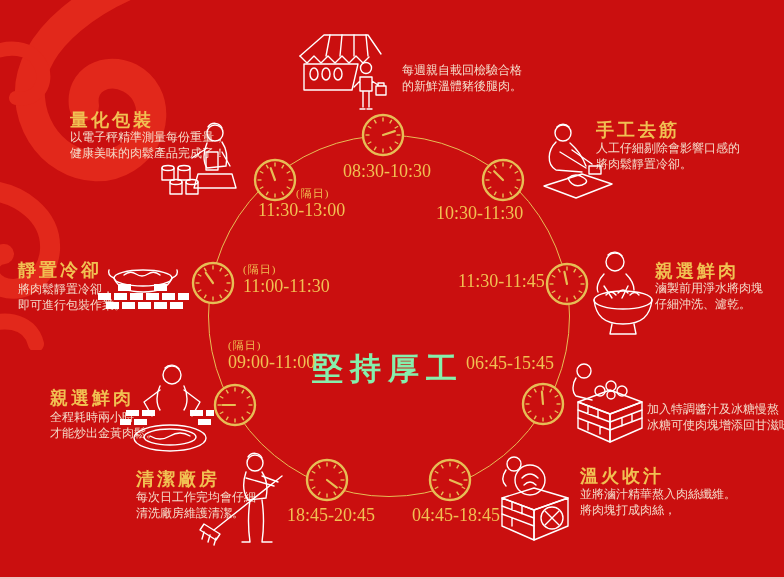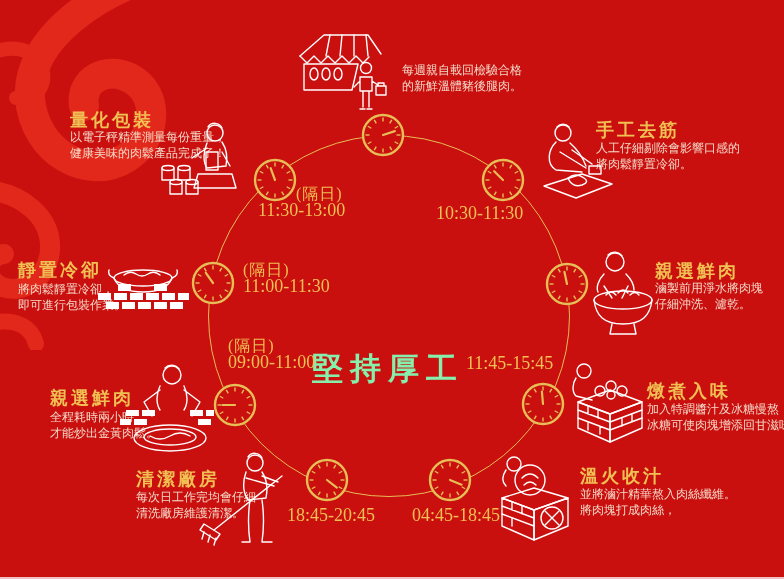--- a/index.html
+++ b/index.html
@@ -10,21 +10,21 @@
         border:1.5px solid #e7bd55;border-radius:50%;}
   .clock{position:absolute;width:44px;height:44px;}
   .clock .face{fill:#ca0f0f;stroke:#e7bd55;stroke-width:2.4;}
   .clock line{stroke:#e7bd55;stroke-width:1.4;}
   .clock line.hand{stroke-width:2.2;stroke-linecap:round;}
   .step-title{position:absolute;color:#f1c052;font-family:"Liberation Serif",serif;
               font-weight:bold;font-size:18px;letter-spacing:3px;white-space:nowrap;}
   .step-desc{position:absolute;color:#f4dbc9;font-size:12px;line-height:15.5px;white-space:nowrap;}
   .time-label{position:absolute;color:#f1c052;font-family:"Liberation Serif",serif;
               font-size:18px;white-space:nowrap;}
-  .day-note{font-size:16px;line-height:13px;letter-spacing:1px;}
+  .day-note{font-size:11px;line-height:13px;letter-spacing:1px;}
   .day-note.indent{padding-left:38px;}
   .center-title{position:absolute;left:208px;top:348px;width:360px;text-align:center;
                 color:#86efac;font-family:"Liberation Serif",serif;font-weight:bold;
                 font-size:31px;letter-spacing:7px;}
   .illu{position:absolute;}
   .illu path,.illu circle,.illu ellipse,.illu polygon,.illu rect,.illu polyline
        {fill:none;stroke:#ffffff;stroke-width:1.4;stroke-linecap:round;stroke-linejoin:round;}
   .illu .brick{fill:#ffffff;stroke:none;}
   .bottom-line{position:absolute;left:0;bottom:0;width:784px;height:2px;
                background:rgba(255,255,255,0.75);}
@@ -212,25 +212,31 @@
           <line x1="22" y1="4.5" x2="22" y2="8.5" transform="rotate(180 22 22)"></line>
           <line x1="22" y1="4.5" x2="22" y2="8.5" transform="rotate(210 22 22)"></line>
           <line x1="22" y1="4.5" x2="22" y2="8.5" transform="rotate(240 22 22)"></line>
           <line x1="22" y1="4.5" x2="22" y2="8.5" transform="rotate(270 22 22)"></line>
           <line x1="22" y1="4.5" x2="22" y2="8.5" transform="rotate(300 22 22)"></line>
           <line x1="22" y1="4.5" x2="22" y2="8.5" transform="rotate(330 22 22)"></line>
         </g>
         <line class="hand" x1="22" y1="22" x2="22" y2="9.5" transform="rotate(340 22 22)"></line>
       </svg></div>
 
+  <div class="time-label" style="left:343px;top:161px">
+    <div>08:30-10:30</div>
+    </div>
   <div class="time-label" style="left:436px;top:203px">
     <div>10:30-11:30</div>
     </div>
+  <div class="time-label" style="left:458px;top:271px">
+    <div>11:30-11:45</div>
+    </div>
   <div class="time-label" style="left:466px;top:353px">
-    <div>11:45-15:45</div>
+    <div>06:45-15:45</div>
     </div>
   <div class="time-label" style="left:412px;top:505px">
     <div>04:45-18:45</div>
     </div>
   <div class="time-label" style="left:287px;top:505px">
     <div>18:45-20:45</div>
     </div>
   <div class="time-label" style="left:228px;top:339px">
     <div class="day-note">(隔日)</div>
     <div>09:00-11:00</div>
@@ -254,21 +260,20 @@
     <div>人工仔細剔除會影響口感的</div>
       <div>將肉鬆靜置冷卻。</div>
     </div>
 
   <div class="step-title" style="left:655px;top:259px">親選鮮肉</div>
   <div class="step-desc" style="left:655px;top:281px">
     <div>滷製前用淨水將肉塊</div>
       <div>仔細沖洗、濾乾。</div>
     </div>
 
-  <div class="step-title" style="left:647px;top:379px">燉煮入味</div>
   <div class="step-desc" style="left:647px;top:402px">
     <div>加入特調醬汁及冰糖慢熬，</div>
       <div>冰糖可使肉塊增添回甘滋味。</div>
     </div>
 
   <div class="step-title" style="left:580px;top:464px">溫火收汁</div>
   <div class="step-desc" style="left:580px;top:487px">
     <div>並將滷汁精華熬入肉絲纖維。</div>
       <div>將肉塊打成肉絲，</div>
     </div>

